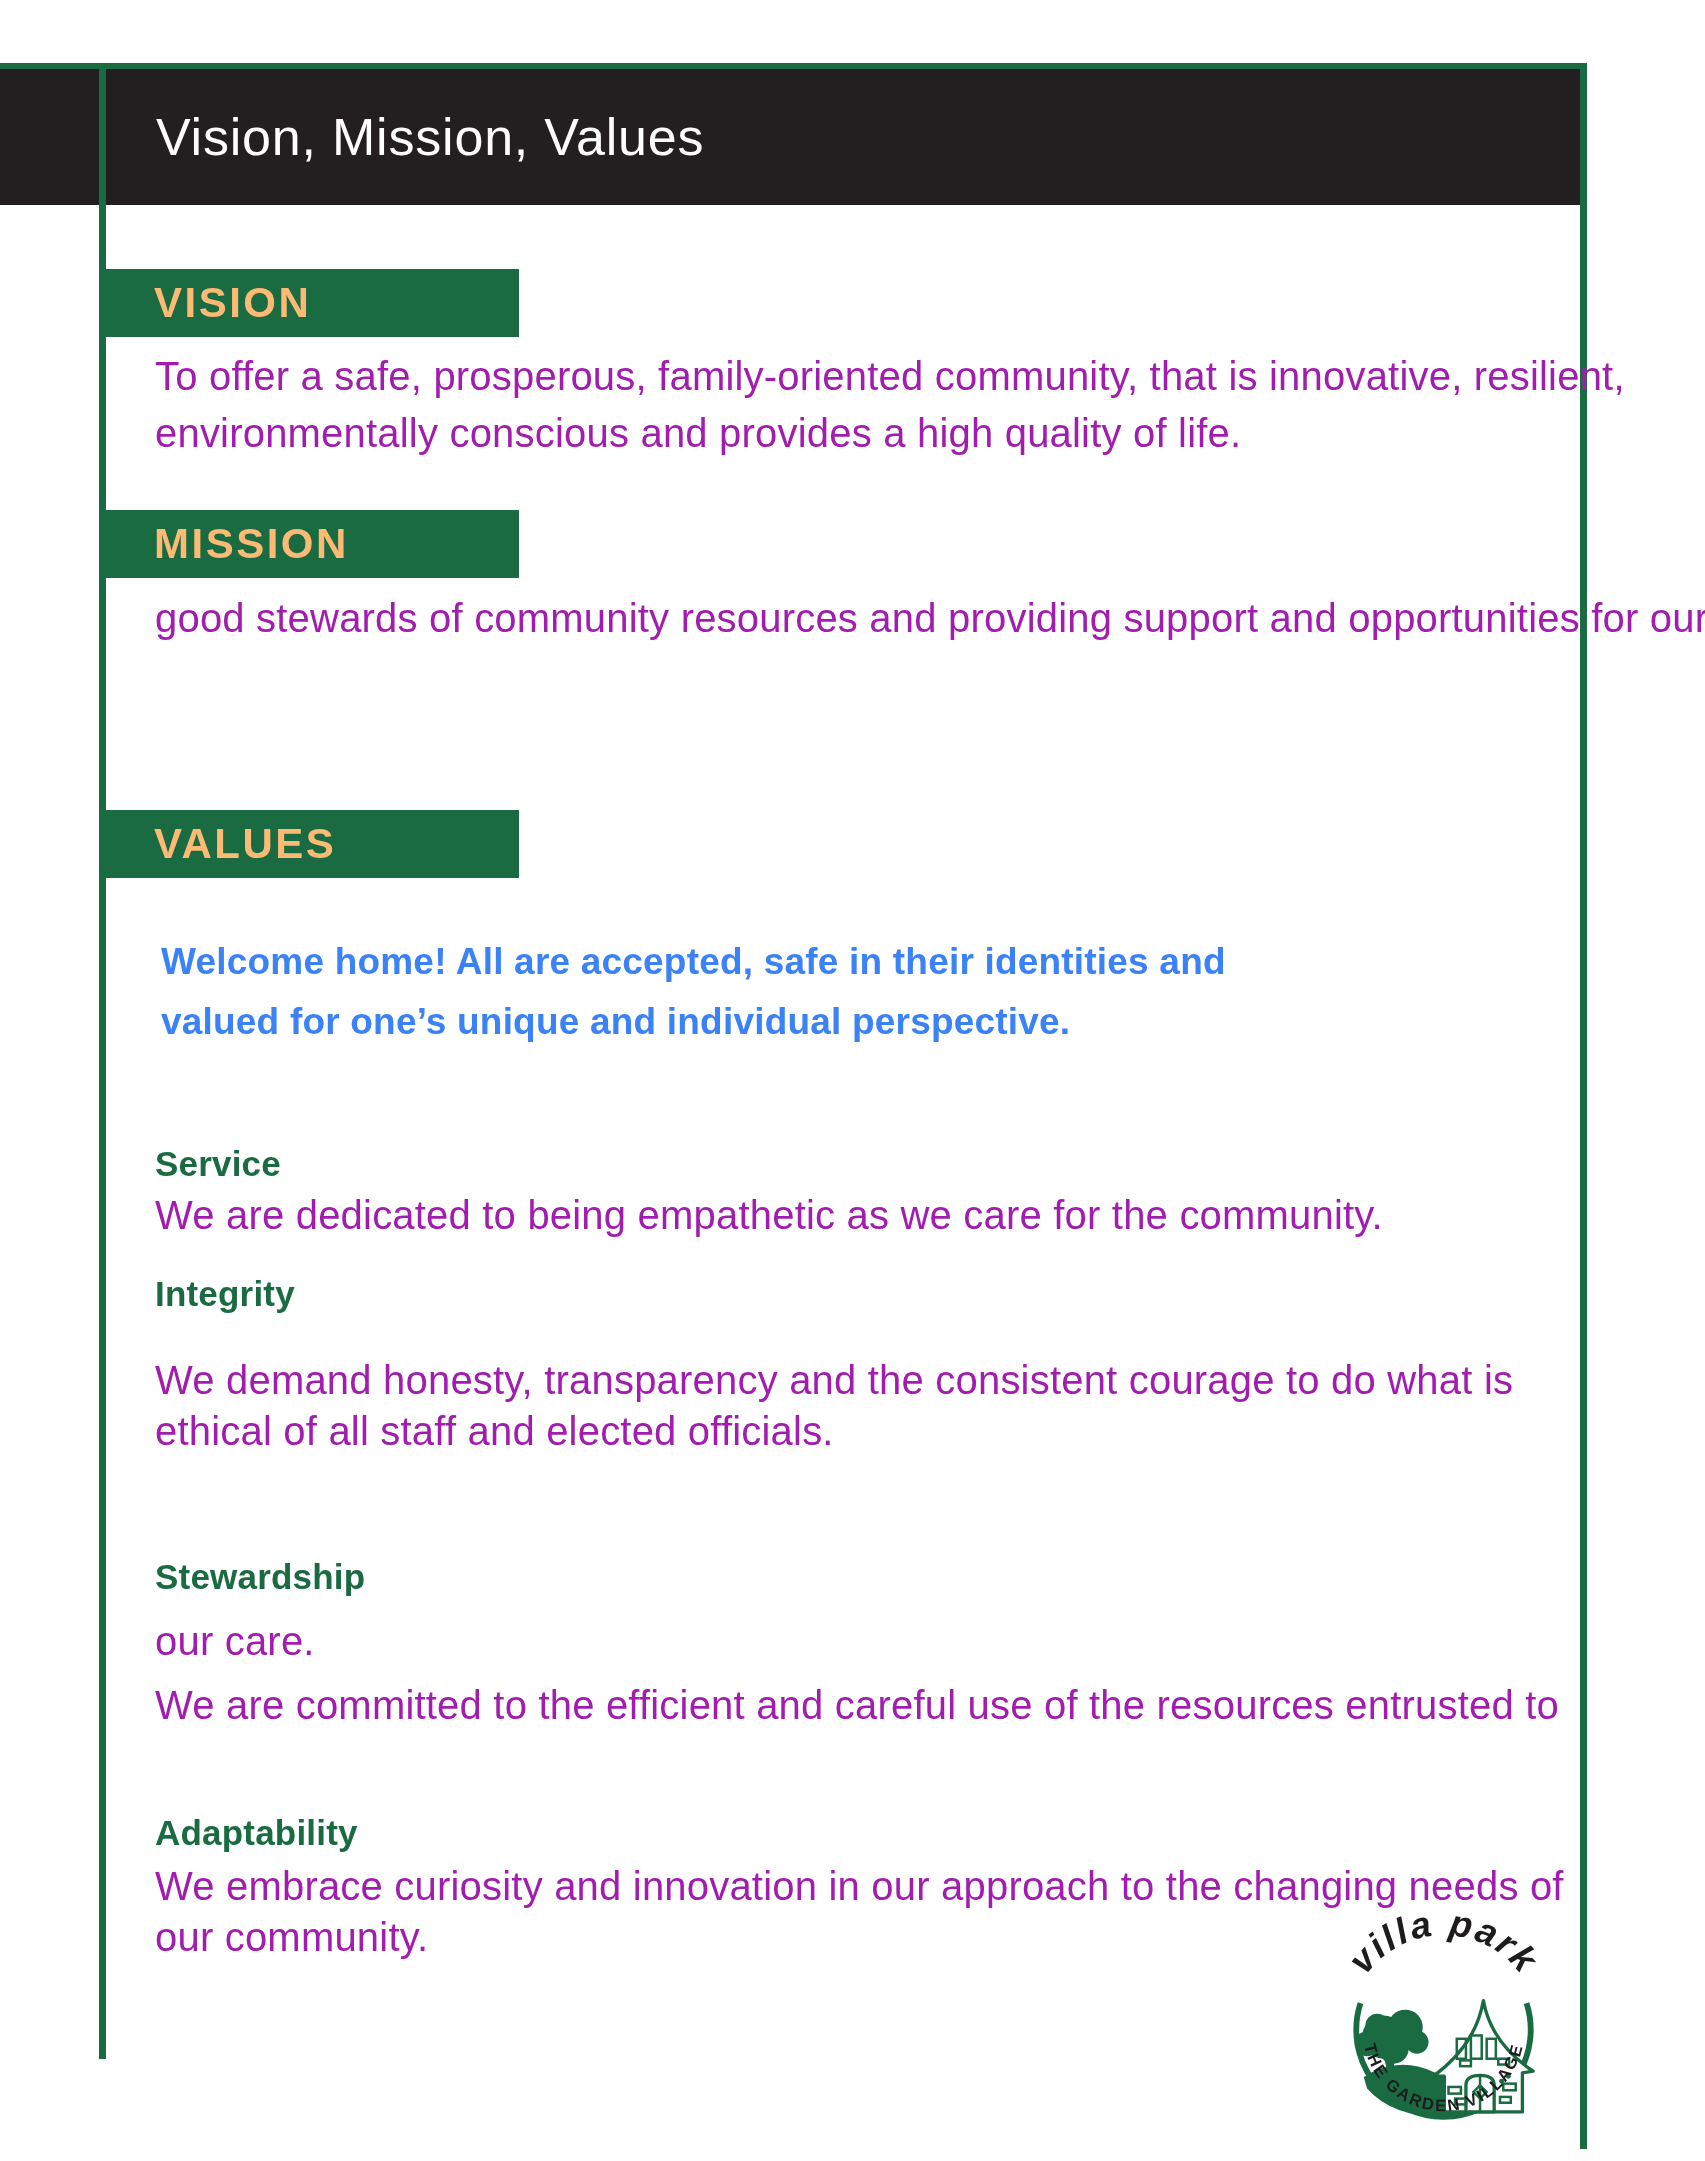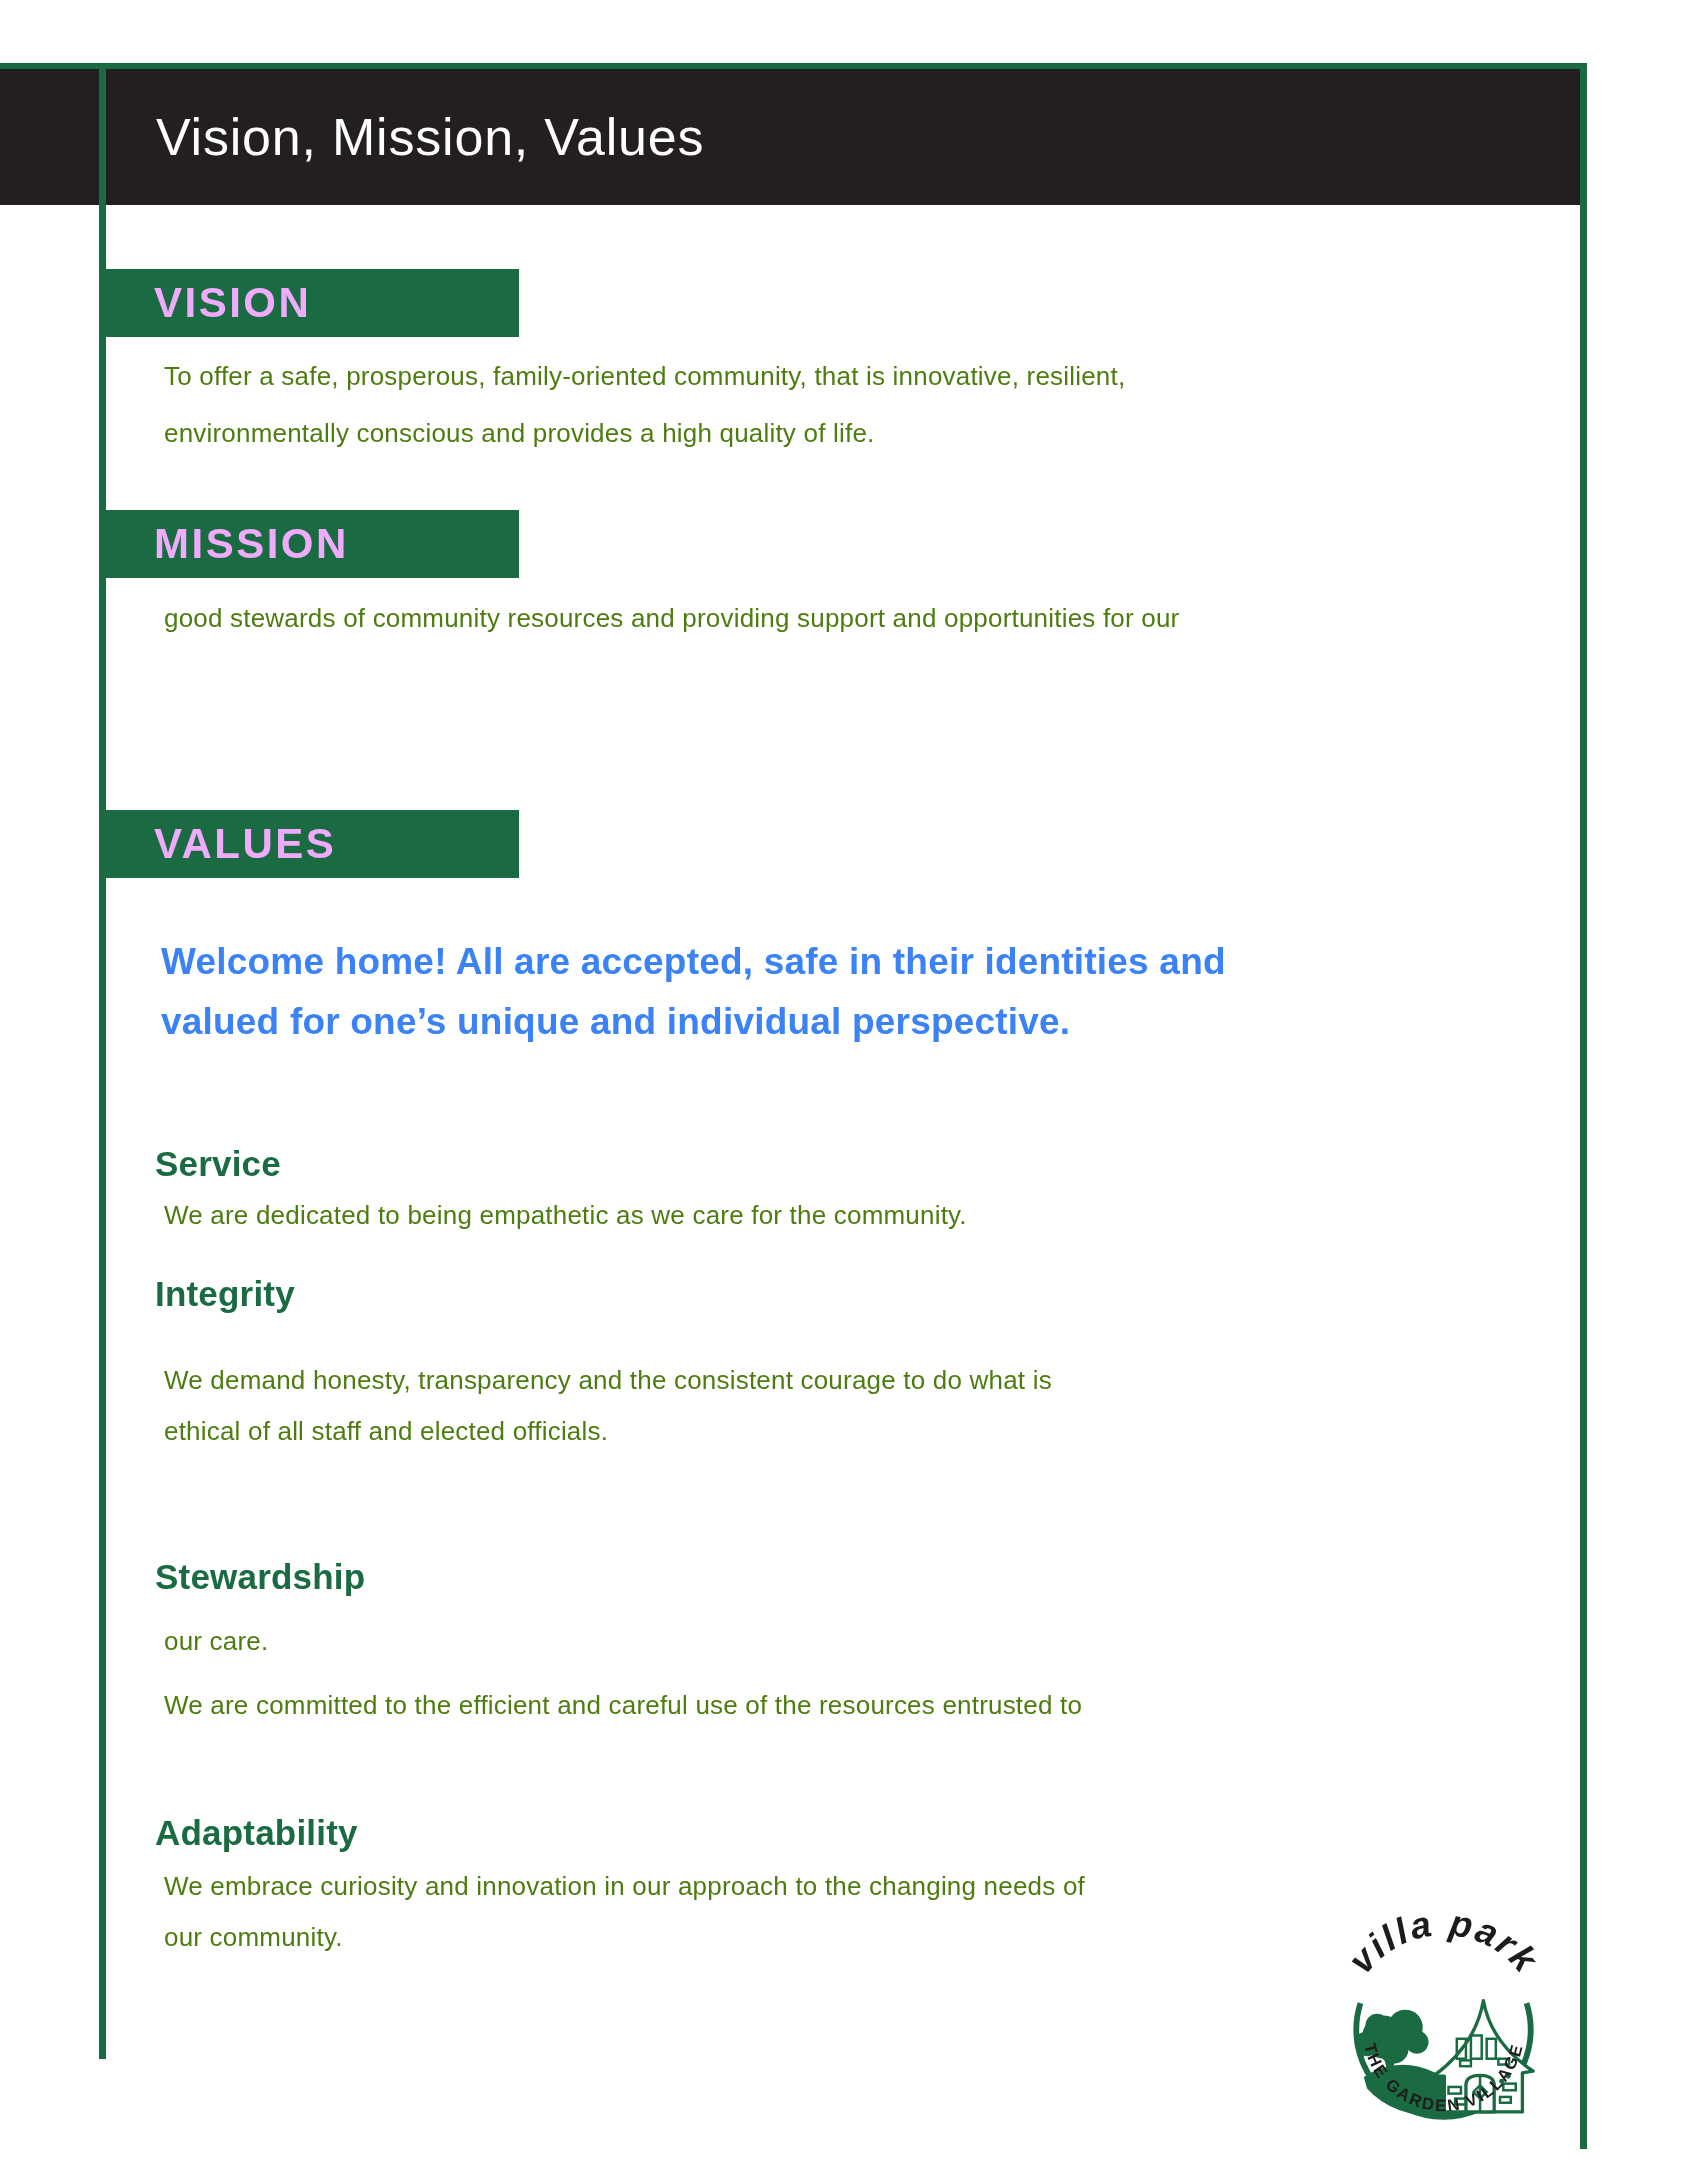--- a/index.html
+++ b/index.html
@@ -19,26 +19,26 @@
     margin:0; position:absolute; left:156px; top:0; height:136px; line-height:136px;
     font-size:52px; font-weight:500; color:#fdfdfd; letter-spacing:0.8px; white-space:nowrap;
   }
   
   .vline { position:absolute; width:6.7px; background:#1a6b42; }
   .vline.left  { left:99px; top:63px; height:1996px; }
   .vline.right { left:1580px; top:63px; height:2086px; }
   
   .label-box {
     position:absolute; left:106px; width:413px; height:68px;
-    background:#1a6b42; color:#f0abfc;
+    background:#1a6b42; color:#fdba74;
     font-size:42px; font-weight:700; letter-spacing:2.5px;
     line-height:68px; padding-left:48px; box-sizing:border-box; white-space:nowrap;
   }
   
-  .para { position:absolute; left:164px; color:#4d7c0f; font-size:26px; letter-spacing:0.2px; }
+  .para { position:absolute; left:155px; color:#a21caf; font-size:40px; letter-spacing:0.2px; }
   .pline { white-space:nowrap; }
   .lh68 .pline { line-height:57px; }
   .lh61 .pline { line-height:51px; }
   .lh77 .pline { line-height:64px; }
   
   .statement { position:absolute; left:161px; color:#3b82f6; font-size:37px; font-weight:700; letter-spacing:0.2px; }
   .statement .pline { line-height:60px; }
   
   .vheading {
     position:absolute; left:155px; color:#1a6b42;

